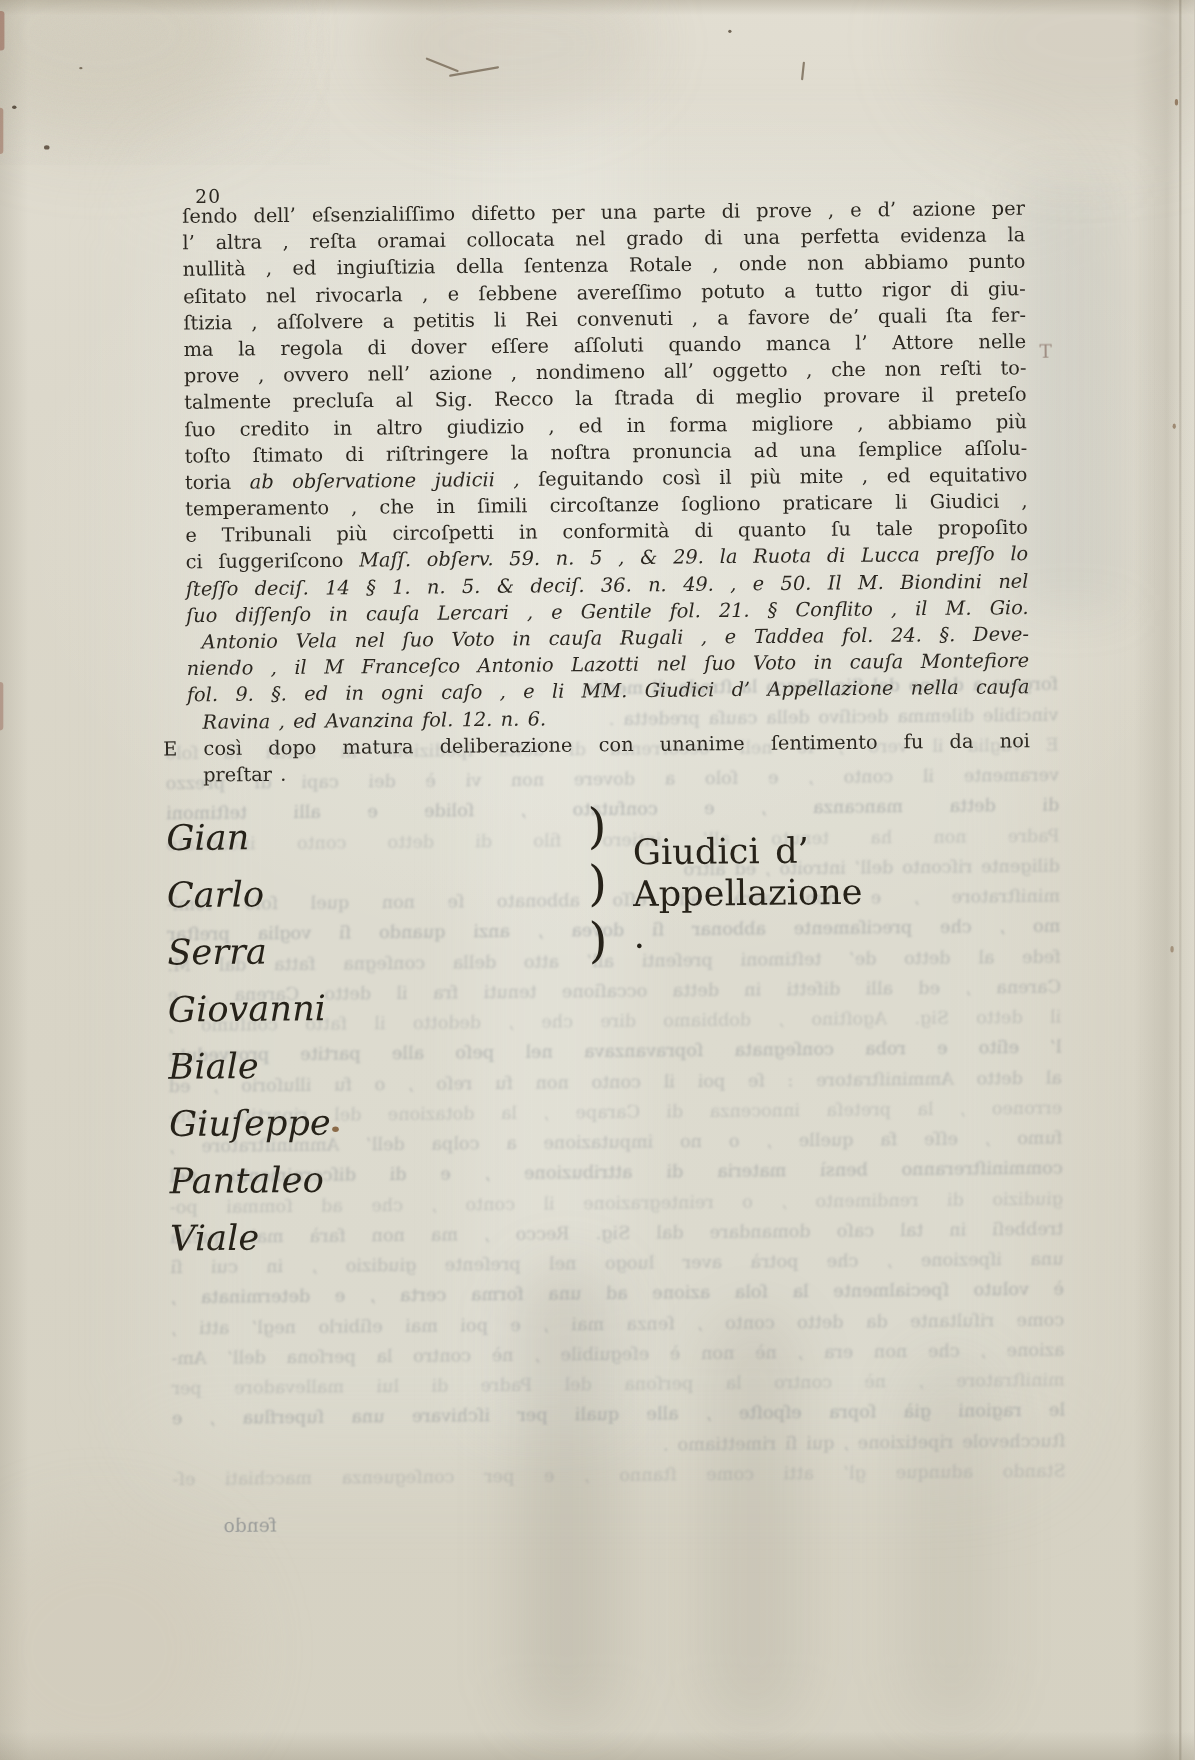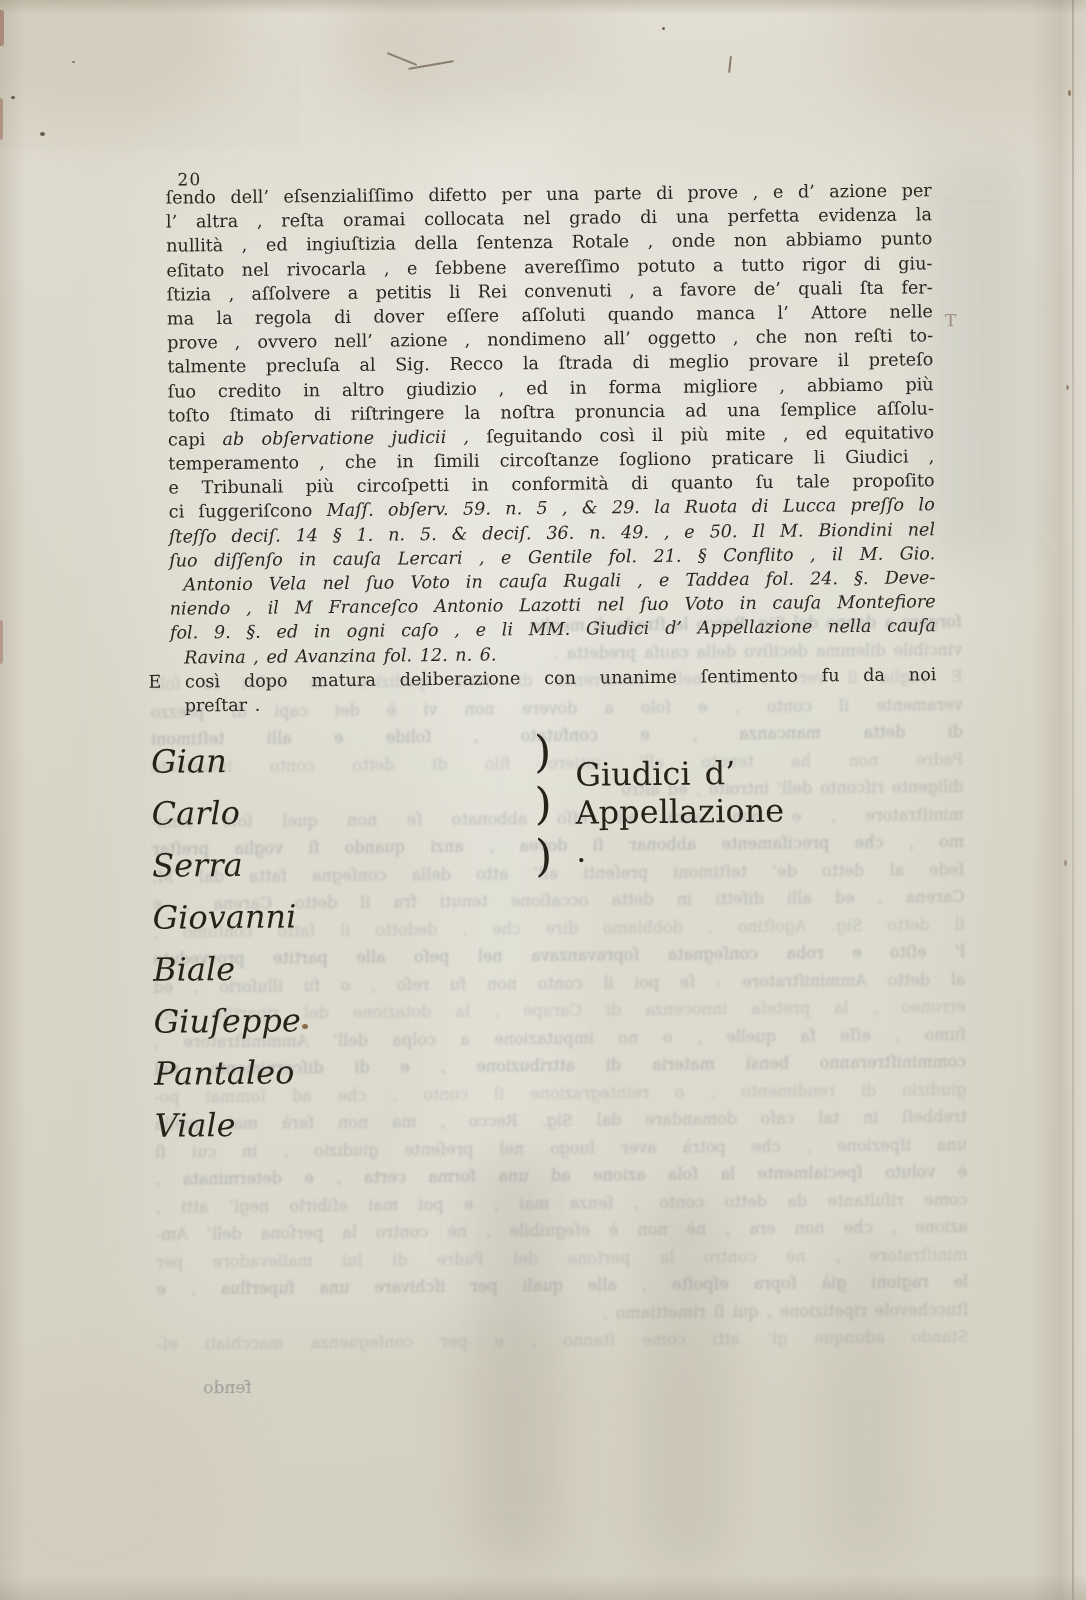--- a/index.html
+++ b/index.html
@@ -138,21 +138,21 @@
         <div class="line"><span>ſendo dell’ eſsenzialiſſimo difetto per una parte di prove , e d’ azione per</span></div>
         <div class="line"><span>l’ altra , reſta oramai collocata nel grado di una perfetta evidenza la</span></div>
         <div class="line"><span>nullità , ed ingiuſtizia della ſentenza Rotale , onde non abbiamo punto</span></div>
         <div class="line"><span>eſitato nel rivocarla , e ſebbene avereſſimo potuto a tutto rigor di giu-</span></div>
         <div class="line"><span>ſtizia , aſſolvere a petitis li Rei convenuti , a favore de’ quali ſta fer-</span></div>
         <div class="line"><span>ma la regola di dover eſſere aſſoluti quando manca l’ Attore nelle</span></div>
         <div class="line"><span>prove , ovvero nell’ azione , nondimeno all’ oggetto , che non reſti to-</span></div>
         <div class="line"><span>talmente precluſa al Sig. Recco la ſtrada di meglio provare il preteſo</span></div>
         <div class="line"><span>ſuo credito in altro giudizio , ed in forma migliore , abbiamo più</span></div>
         <div class="line"><span>toſto ſtimato di riſtringere la noſtra pronuncia ad una ſemplice aſſolu-</span></div>
-        <div class="line"><span>capi </span><span class="it">ab obſervatione judicii ,</span><span> ſeguitando così il più mite , ed equitativo</span></div>
+        <div class="line"><span>toria </span><span class="it">ab obſervatione judicii ,</span><span> ſeguitando così il più mite , ed equitativo</span></div>
         <div class="line"><span>temperamento , che in ſimili circoſtanze ſogliono praticare li Giudici ,</span></div>
         <div class="line"><span>e Tribunali più circoſpetti in conformità di quanto ſu tale propoſito</span></div>
         <div class="line"><span>ci ſuggeriſcono </span><span class="it">Maſſ. obſerv. 59. n. 5 , &amp; 29. la Ruota di Lucca preſſo lo</span></div>
         <div class="line"><span class="it">ſteſſo deciſ. 14 § 1. n. 5. &amp; deciſ. 36. n. 49. , e 50. Il M. Biondini nel</span></div>
         <div class="line"><span class="it">ſuo diſſenſo in cauſa Lercari , e Gentile fol. 21. § Conflito , il M. Gio.</span></div>
         <div class="line indent"><span class="it">Antonio Vela nel ſuo Voto in cauſa Rugali , e Taddea fol. 24. §. Deve-</span></div>
         <div class="line"><span class="it">niendo , il M Franceſco Antonio Lazotti nel ſuo Voto in cauſa Montefiore</span></div>
         <div class="line"><span class="it">fol. 9. §. ed in ogni caſo , e li MM. Giudici d’ Appellazione nella cauſa</span></div>
         <div class="line short indent"><span class="it">Ravina , ed Avanzina fol. 12. n. 6.</span></div>
         <div class="line outdent"><span>E così dopo matura deliberazione con unanime ſentimento fu da noi</span></div>

